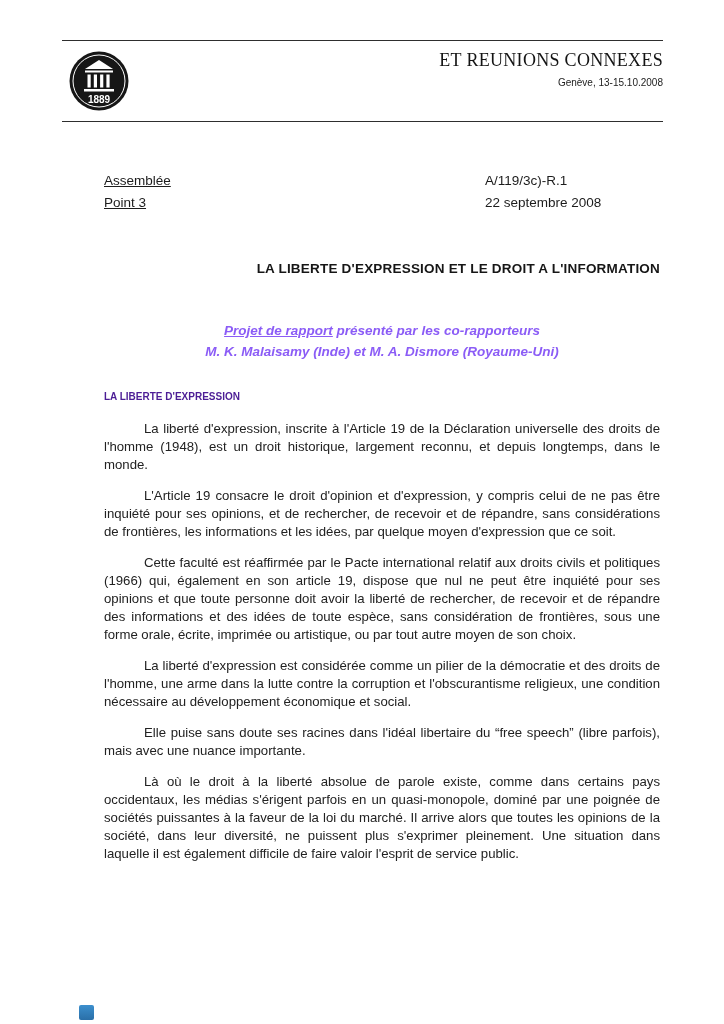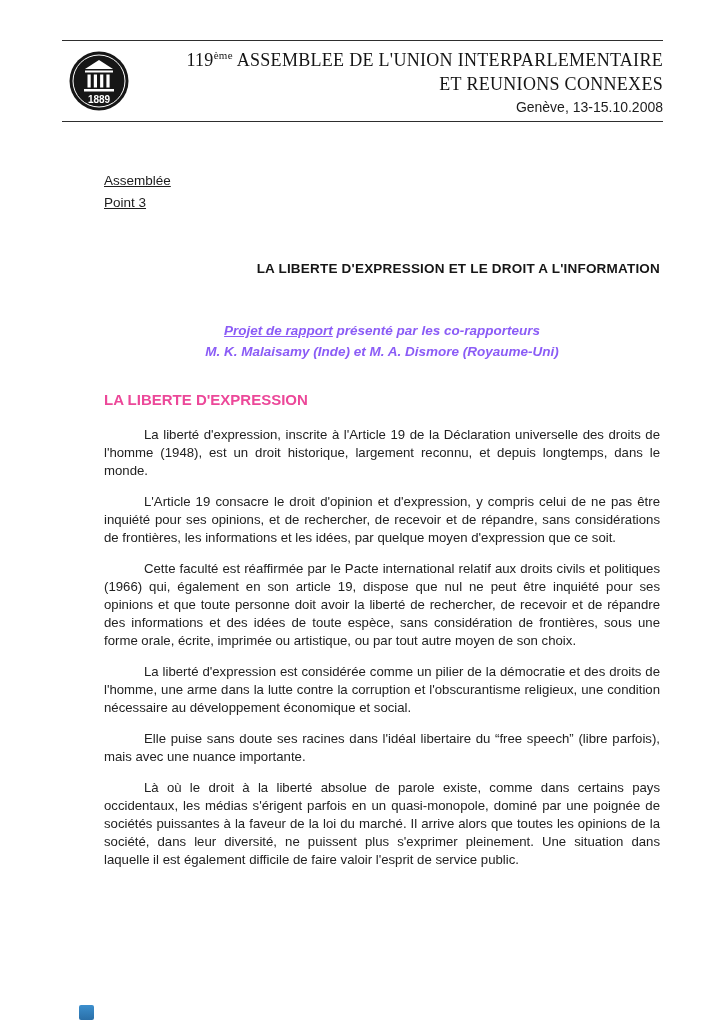--- a/index.html
+++ b/index.html
@@ -46,21 +46,21 @@
     font-size: 18px;
     line-height: 24px;
     letter-spacing: 0.3px;
     color: #141414;
   }
   .h-line sup {
     font-size: 11px;
     line-height: 0;
   }
   .h-venue {
-    font-size: 14px;
+    font-size: 10px;
     line-height: 18px;
     margin-top: 2px;
     color: #1c1c1c;
   }
 
   
   .doc-meta {
     position: absolute;
     top: 170px;
     left: 104px;
@@ -105,23 +105,23 @@
 
   
   .doc-body {
     position: absolute;
     top: 391px;
     left: 104px;
     width: 556px;
   }
   .section-heading {
     margin: 0 0 18px 0;
-    font-size: 15px;
+    font-size: 10px;
     font-weight: 700;
-    color: #ec4899;
+    color: #4c1d95;
   }
   .doc-body p {
     margin: 0 0 13px 0;
     font-size: 13.2px;
     line-height: 18px;
     text-align: justify;
     text-indent: 40px;
     color: #222222;
   }
 
@@ -152,30 +152,33 @@
           <rect x="19.5" y="24.5" width="3.2" height="13"></rect>
           <rect x="25.8" y="24.5" width="3.2" height="13"></rect>
           <rect x="32.1" y="24.5" width="3.2" height="13"></rect>
           <rect x="38.4" y="24.5" width="3.2" height="13"></rect>
           <rect x="16" y="39" width="30" height="2.5"></rect>
         </g>
         <text x="31" y="53" fill="#ffffff" font-size="10" font-weight="bold" text-anchor="middle" font-family="Liberation Sans, sans-serif">1889</text>
       </svg>
     </div>
     <div class="header-text">
-      <div class="h-line"><span>119</span><sup>ème</sup><span> ASSEMBLEE DE L'UNION INTERPARLEMENTAIRE</span></div>
       <div class="h-line">ET REUNIONS CONNEXES</div>
       <div class="h-venue">Genève, 13-15.10.2008</div>
     </div>
   </header>
 
   <section class="doc-meta">
     <div class="meta-left">
       <div class="underlined">Assemblée</div>
       <div class="underlined">Point 3</div>
+    </div>
+    <div class="meta-right">
+      <div>A/119/3c)-R.1</div>
+      <div>22 septembre 2008</div>
     </div>
   </section>
 
   <h1 class="doc-title">LA LIBERTE D'EXPRESSION ET LE DROIT A L'INFORMATION</h1>
 
   <div class="doc-subtitle">
     <div><span class="underlined">Projet de rapport</span><span> présenté par les co-rapporteurs</span></div>
     <div>M. K. Malaisamy (Inde) et M. A. Dismore (Royaume-Uni)</div>
   </div>
 

